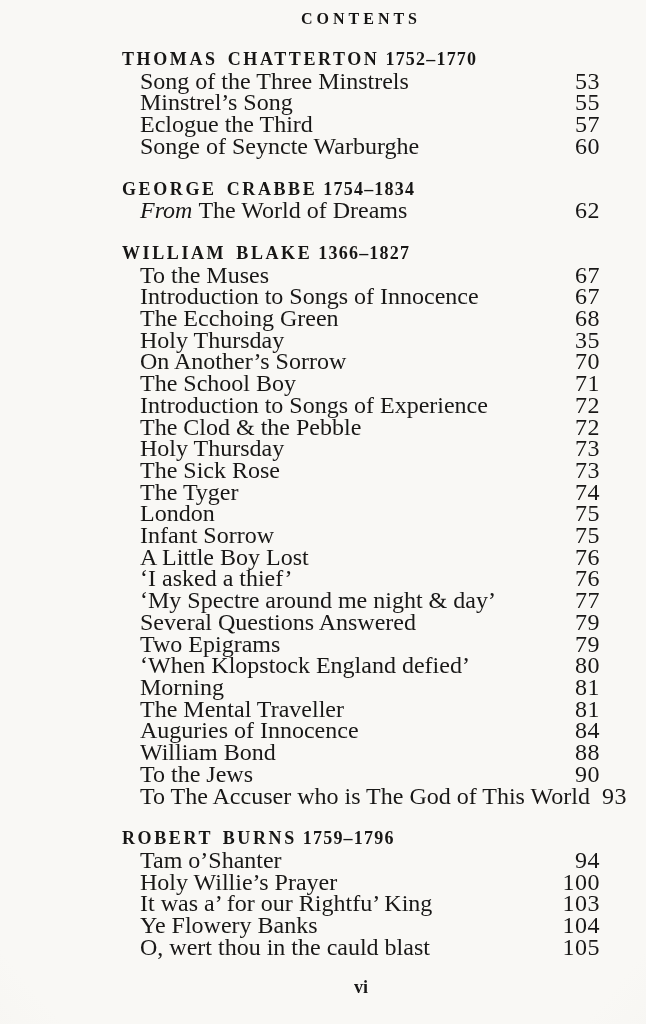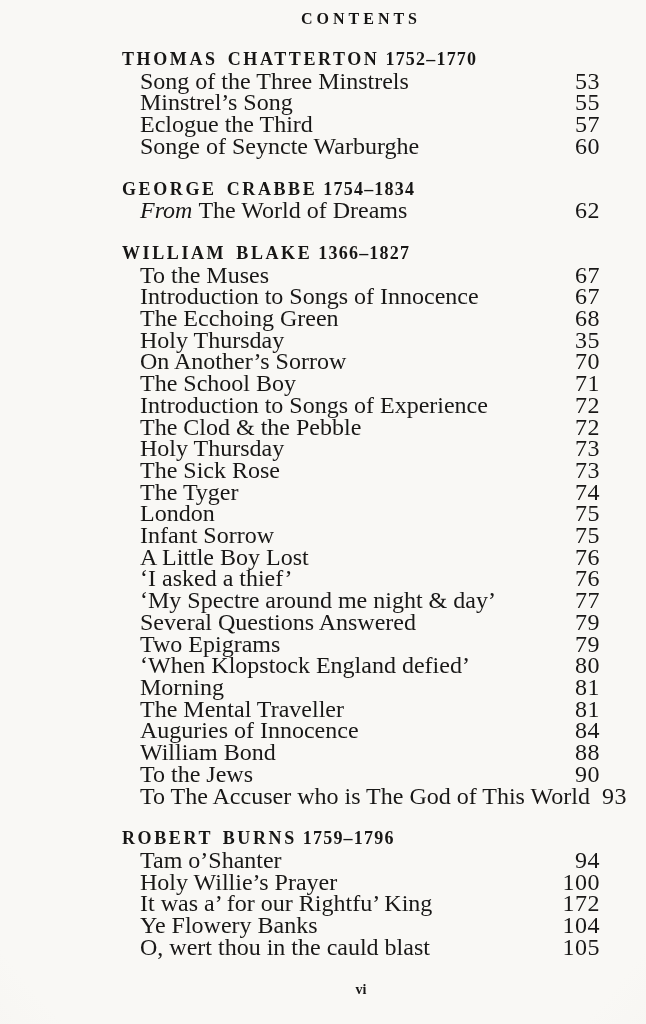--- a/index.html
+++ b/index.html
@@ -72,21 +72,21 @@
   .entry-page {
     letter-spacing: 0.5px;
     margin-left: 12px;
   }
   .folio {
     position: absolute;
     left: 122px;
     width: 478px;
     bottom: 26px;
     text-align: center;
-    font-size: 14px;
+    font-size: 18px;
     font-weight: 700;
   }
 </style>
 </head>
 <body>
 
 <div class="page">
   <div class="toc-wrap">
     <h1 class="contents-title">CONTENTS</h1>
     <div id="toc-sections">
@@ -224,21 +224,21 @@
           <div class="entry">
             <span class="entry-title">Tam o’Shanter</span>
             <span class="entry-page">94</span>
           </div>
           <div class="entry">
             <span class="entry-title">Holy Willie’s Prayer</span>
             <span class="entry-page">100</span>
           </div>
           <div class="entry">
             <span class="entry-title">It was a’ for our Rightfu’ King</span>
-            <span class="entry-page">172</span>
+            <span class="entry-page">103</span>
           </div>
           <div class="entry">
             <span class="entry-title">Ye Flowery Banks</span>
             <span class="entry-page">104</span>
           </div>
           <div class="entry">
             <span class="entry-title">O, wert thou in the cauld blast</span>
             <span class="entry-page">105</span>
           </div>
         </section>

